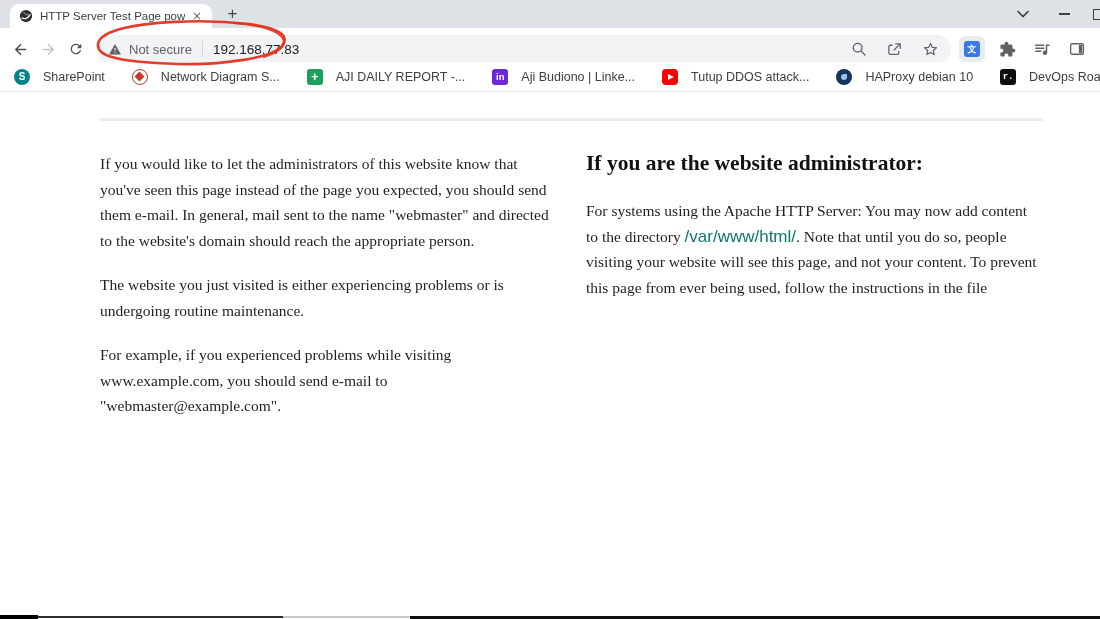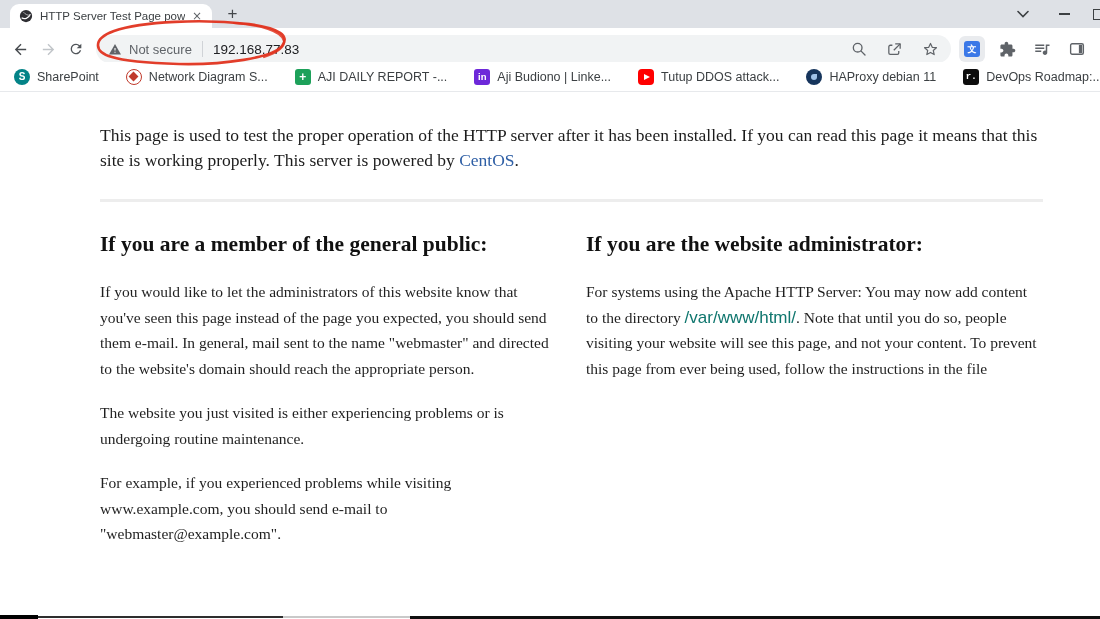--- a/index.html
+++ b/index.html
@@ -40,21 +40,21 @@
   .translate-badge { width:16px; height:16px; background:#3b78e7; border-radius:3px; color:#fff;
                      font-size:9px; display:flex; align-items:center; justify-content:center; font-weight:bold; }
 
   
   .annotation { position:absolute; left:84px; top:17px; width:212px; height:52px; z-index:40; pointer-events:none; }
 
   
   .bookmarks { position:absolute; top:62px; left:0; width:1100px; height:30px; background:#fff;
                border-bottom:1px solid #e7e9ec; display:flex; align-items:center; padding-left:14px; }
   .bm { display:flex; align-items:center; margin-right:27px; cursor:pointer; white-space:nowrap; }
-  .bm-label { font-size:12.5px; color:#3c4043; margin-left:7px; }
+  .bm-label { font-size:12.5px; color:#3c4043; margin-left:13px; }
   .fav { width:16px; height:16px; border-radius:3px; display:flex; align-items:center; justify-content:center;
          font-weight:bold; color:#fff; flex:0 0 16px; }
   .fav-sp { background:#038387; border-radius:8px; font-size:10px; }
   .fav-net { background:#fff; border:1.5px solid #c0392b; border-radius:50%; position:relative; }
   .fav-net i { width:7px; height:7px; background:#c0392b; transform:rotate(45deg); display:block; }
   .fav-sheet { background:#1da15a; font-size:12px; line-height:10px; }
   .fav-li { background:#6d28d9; font-size:9.5px; font-weight:bold; border-radius:3px; }
   .fav-yt { background:#f00; border-radius:4px; }
   .fav-yt i { width:0; height:0; border-left:6px solid #fff; border-top:3.5px solid transparent; border-bottom:3.5px solid transparent; display:block; margin-left:1px; }
   .fav-ha { background:#16355c; border-radius:50%; position:relative; }
@@ -224,40 +224,38 @@
     <div class="bm">
       <span class="fav fav-yt">
           <i></i>
         </span>
       <span class="bm-label">Tutup DDOS attack...</span>
     </div>
     <div class="bm">
       <span class="fav fav-ha">
           <i></i>
         </span>
-      <span class="bm-label">HAProxy debian 11</span>
+      <span class="bm-label">HAProxy debian 10</span>
     </div>
     <div class="bm">
       <span class="fav fav-rm">r.</span>
       <span class="bm-label">DevOps Roadmap:...</span>
     </div>
 
   </div>
 
   <div class="page">
     <div class="content">
 
 
-      <p class="intro"><span>This page is used to test the proper operation of the HTTP server after it has been installed. If you can read this page it means that this site is working properly. This server is powered by </span><a href="#" class="seg-link">CentOS</a><span>.</span></p>
 
       <hr class="rule">
 
       <div class="cols">
         <div class="col">
-          <h2>If you are a member of the general public:</h2>
           <p>If you would like to let the administrators of this website know that you've seen this page instead of the page you expected, you should send them e-mail. In general, mail sent to the name "webmaster" and directed to the website's domain should reach the appropriate person.</p>
           <p>The website you just visited is either experiencing problems or is undergoing routine maintenance.</p>
           <p>For example, if you experienced problems while visiting www.example.com, you should send e-mail to "webmaster@example.com".</p>
         </div>
         <div class="col">
           <h2>If you are the website administrator:</h2>
           <p><span>For systems using the Apache HTTP Server: You may now add content to the directory </span><code class="seg-code">/var/www/html/</code><span>. Note that until you do so, people visiting your website will see this page, and not your content. To prevent this page from ever being used, follow the instructions in the file </span></p>
 
         </div>
       </div>

